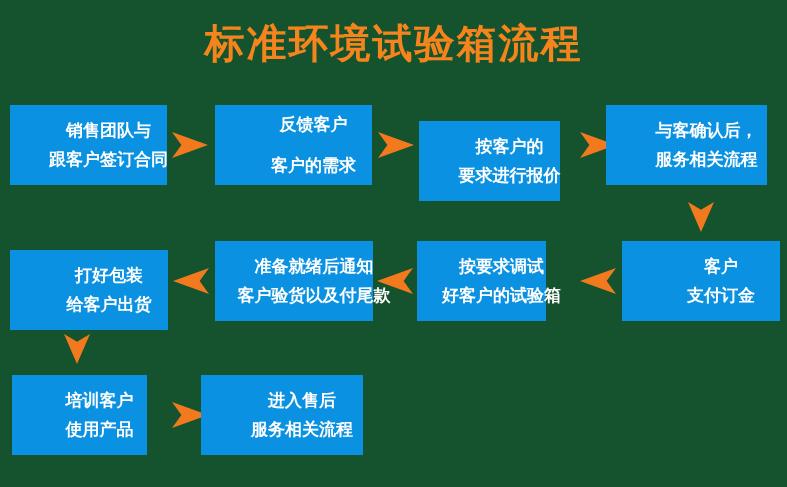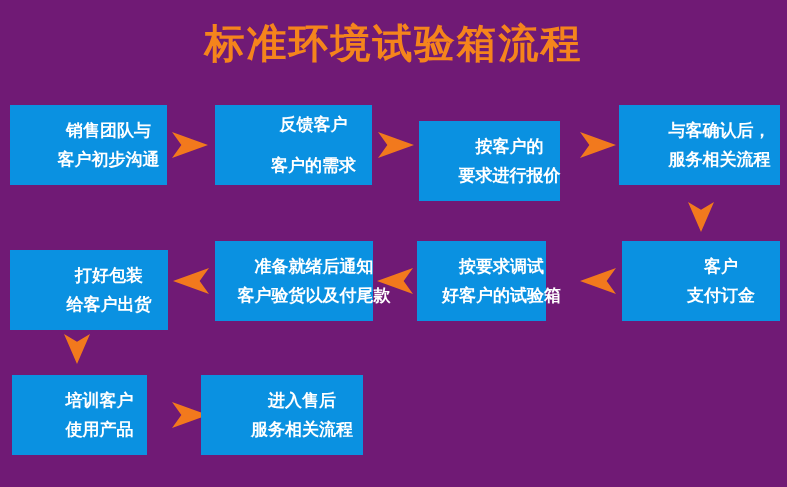--- a/index.html
+++ b/index.html
@@ -5,21 +5,21 @@
   html, body {
     margin: 0;
     padding: 0;
     background: #ffffff;
     font-family: "Liberation Sans", "DejaVu Sans", sans-serif;
   }
   .canvas {
     position: relative;
     width: 787px;
     height: 487px;
-    background: #701a75;
+    background: #14532d;
     overflow: hidden;
   }
   .title {
     position: absolute;
     top: 16px;
     left: 0;
     width: 787px;
     text-align: center;
     font-size: 40px;
     font-weight: bold;
@@ -62,37 +62,37 @@
 </style>
 </head>
 <body>
 
 <div class="canvas">
 
   <div class="title">标准环境试验箱流程</div>
 
   <div class="node" style="left:10px;  top:105px; width:157px;">
     <span>销售团队与</span>
-    <span>客户初步沟通</span>
+    <span>跟客户签订合同</span>
   </div>
   <div class="arrow arrow-right" style="left:172px; top:132px;"></div>
 
   <div class="node" style="left:215px; top:105px; width:157px;gap:12px;">
     <span>反馈客户</span>
     <span>客户的需求</span>
   </div>
   <div class="arrow arrow-right" style="left:378px; top:132px;"></div>
 
   <div class="node" style="left:419px; top:93px; width:141px;margin-top:28px;">
     <span>按客户的</span>
     <span>要求进行报价</span>
   </div>
   <div class="arrow arrow-right" style="left:580px; top:132px;"></div>
 
-  <div class="node" style="left:619px; top:105px; width:161px;">
+  <div class="node" style="left:606px; top:105px; width:161px;">
     <span>与客确认后，</span>
     <span>服务相关流程</span>
   </div>
 
   <div class="arrow arrow-down" style="left:688px; top:202px;"></div>
 
   <div class="node" style="left:622px; top:241px; width:158px;">
     <span>客户</span>
     <span>支付订金</span>
   </div>

